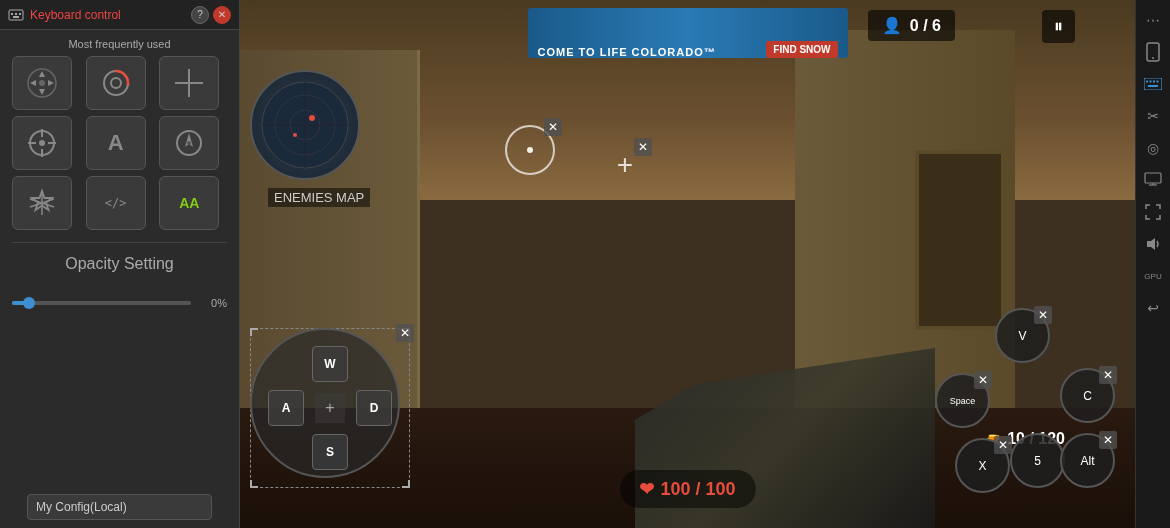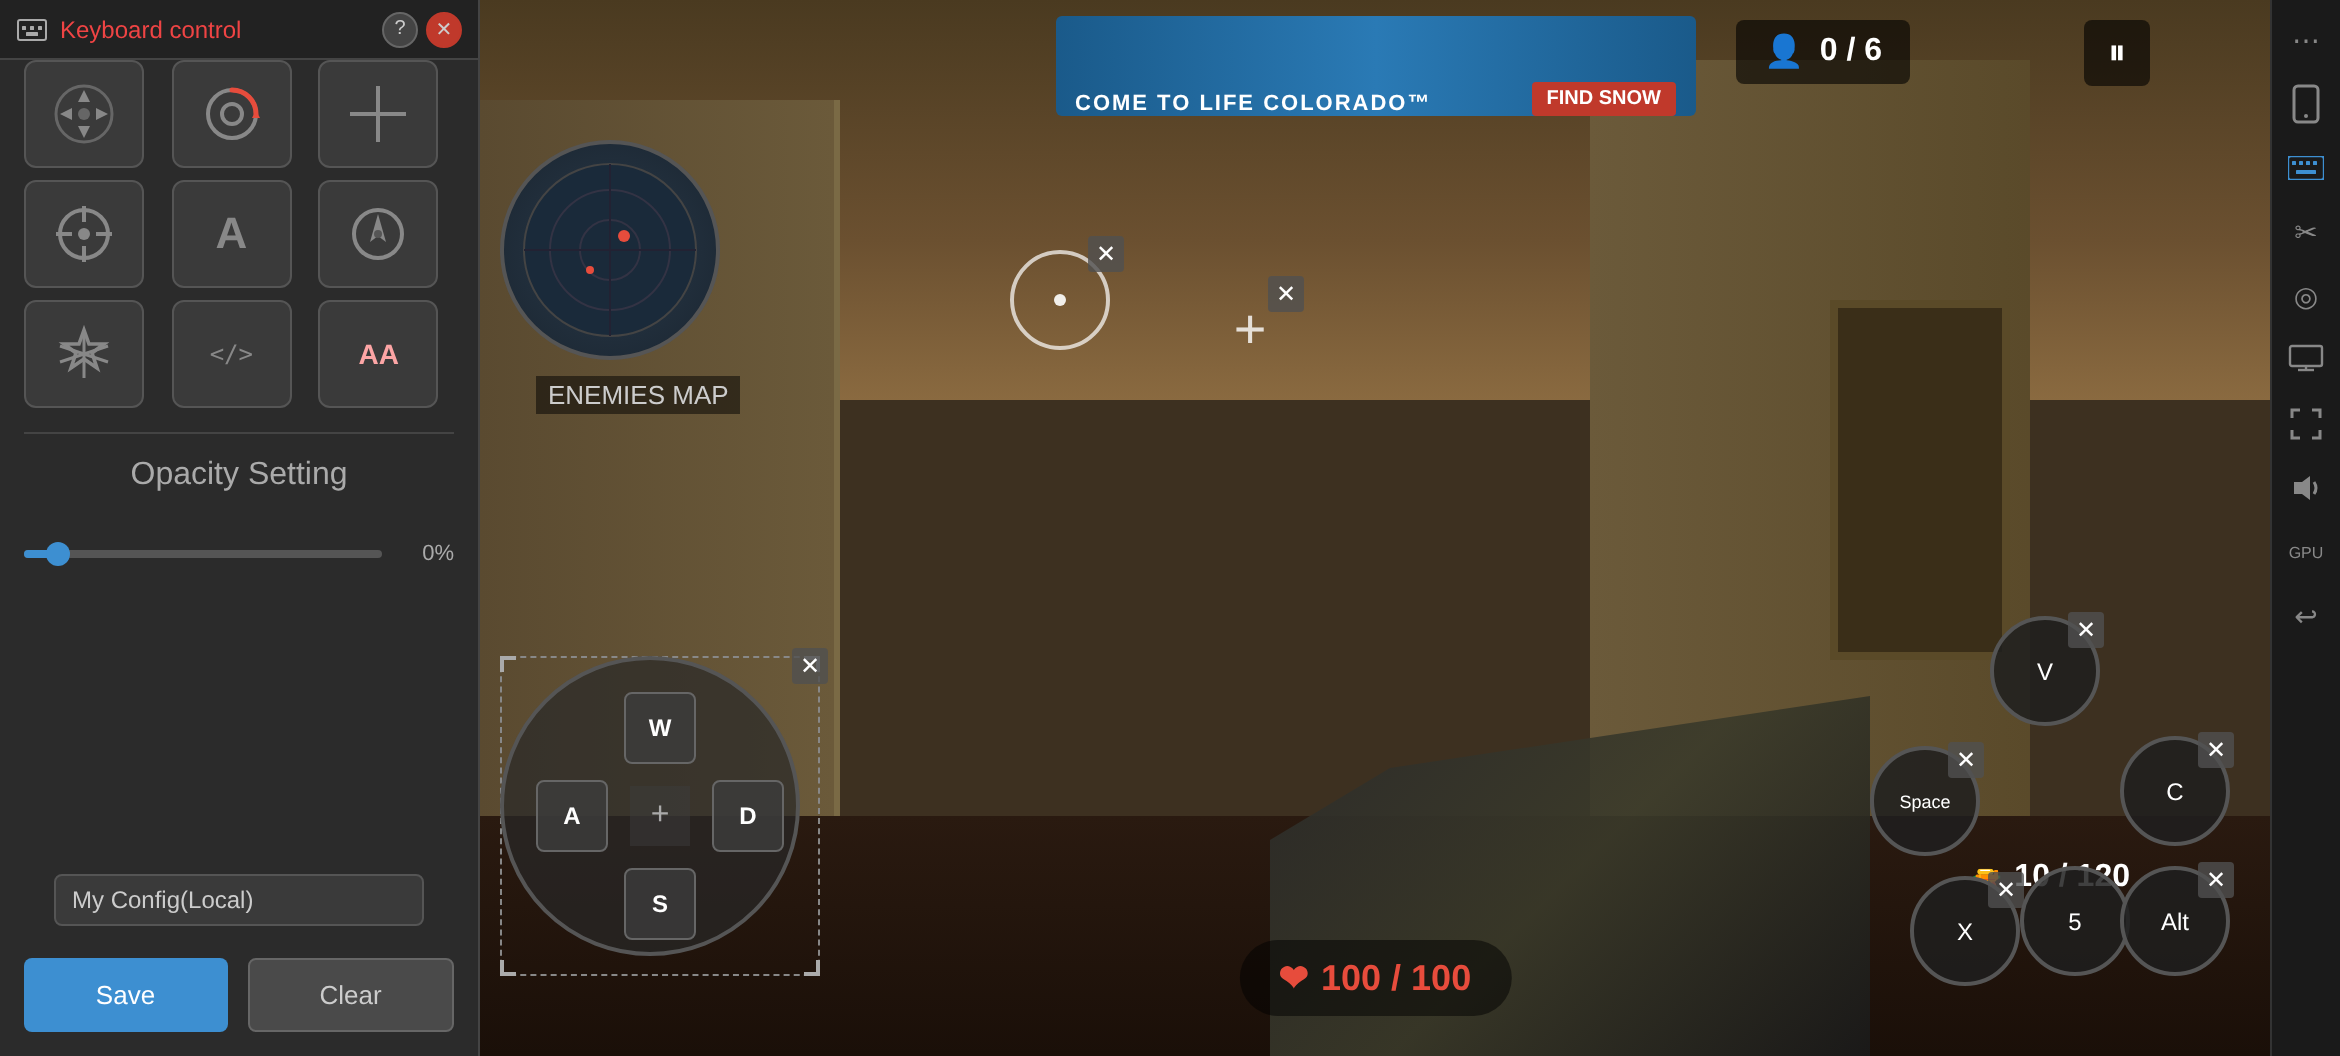--- a/index.html
+++ b/index.html
@@ -530,20 +530,21 @@
       <rect x="3" y="6" width="2" height="2" fill="#aaa" rx="0.3"></rect>
       <rect x="7" y="6" width="2" height="2" fill="#aaa" rx="0.3"></rect>
       <rect x="11" y="6" width="2" height="2" fill="#aaa" rx="0.3"></rect>
       <rect x="5" y="9" width="6" height="2" fill="#aaa" rx="0.3"></rect>
     </svg>
     <span class="panel-titlebar-title">Keyboard control</span>
     <div class="panel-titlebar-btn">?</div>
     <div class="panel-titlebar-btn panel-titlebar-close">✕</div>
   </div>
 
+  <div class="section-label">Most frequently used</div>
 
   <div class="controls-grid">
     <div class="ctrl-btn">
       <svg width="32" height="32" viewBox="0 0 32 32">
         <circle cx="16" cy="16" r="14" fill="none" stroke="#666" stroke-width="1.5"></circle>
         <polygon points="16,4 13,10 19,10" fill="#888"></polygon>
         <polygon points="16,28 13,22 19,22" fill="#888"></polygon>
         <polygon points="4,16 10,13 10,19" fill="#888"></polygon>
         <polygon points="28,16 22,13 22,19" fill="#888"></polygon>
         <circle cx="16" cy="16" r="3" fill="#666"></circle>
@@ -588,21 +589,21 @@
         <polygon points="16,4 18.5,11 26,11 20,15.5 22.5,23 16,18.5 9.5,23 12,15.5 6,11 13.5,11" fill="none" stroke="#888" stroke-width="1.8"></polygon>
         <line x1="16" y1="4" x2="16" y2="28" stroke="#888" stroke-width="1.5"></line>
         <line x1="4" y1="12" x2="28" y2="20" stroke="#888" stroke-width="1.5"></line>
         <line x1="4" y1="20" x2="28" y2="12" stroke="#888" stroke-width="1.5"></line>
       </svg>
     </div>
     <div class="ctrl-btn">
       <span style="font-size:12px;color:#888;font-family:monospace;">&lt;/&gt;</span>
     </div>
     <div class="ctrl-btn">
-      <span style="font-size:14px;color:#fca5a5;font-weight:bold;">AA</span>
+      <span style="font-size:14px;color:#84cc16;font-weight:bold;">AA</span>
     </div>
   </div>
 
   <div class="divider"></div>
 
   <div class="opacity-section">
     <div class="opacity-label">Opacity Setting</div>
     <div class="opacity-row">
       <div class="opacity-slider">
         <div class="opacity-fill"></div>
@@ -613,24 +614,20 @@
   </div>
 
   <div class="spacer"></div>
 
   <div class="config-row">
     <select class="config-select">
       <option>My Config(Local)</option>
     </select>
   </div>
 
-  <div class="action-row">
-    <button class="btn-save">Save</button>
-    <button class="btn-clear">Clear</button>
-  </div>
 </div>
 
 <div class="main-area">
   <div class="game-sky"></div>
   <div class="game-wall-left"></div>
   <div class="game-wall-right"></div>
   <div class="game-door"></div>
   <div class="game-floor"></div>
   <div class="weapon"></div>
 

